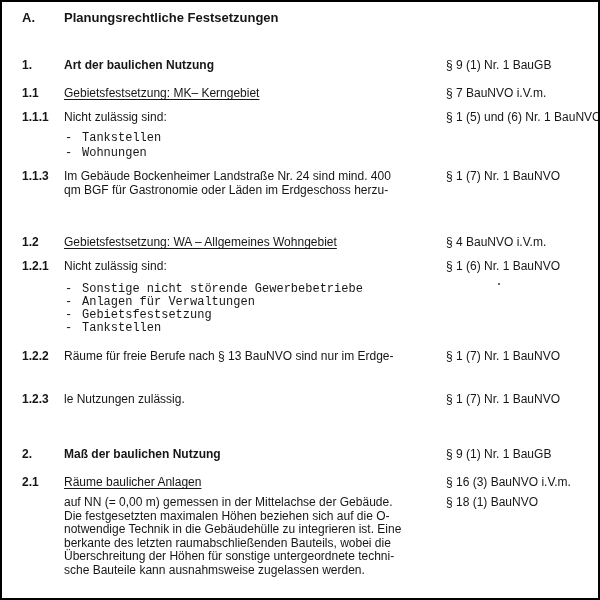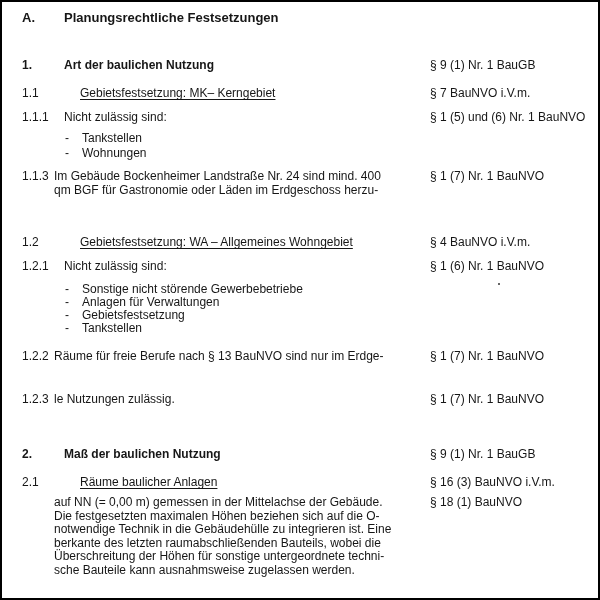--- a/index.html
+++ b/index.html
@@ -2,29 +2,29 @@
 <html><head>
 <meta charset="utf-8">
 <style>
   html,body{margin:0;padding:0;background:#fff;}
   .page{
     position:relative;width:596px;height:596px;
     border:2px solid #000;background:#fff;overflow:hidden;
     font-family:"Liberation Sans",sans-serif;font-size:12px;color:#161616;
   }
   .row{position:absolute;left:0;width:100%;line-height:13px;}
-  .num{position:absolute;left:20px;white-space:nowrap;}
+  .num{position:absolute;left:20px;white-space:nowrap;font-weight:bold;}
   .txt{position:absolute;left:62px;white-space:nowrap;}
-  .ref{position:absolute;left:428px;white-space:nowrap;}
-  .para{position:absolute;left:52px;line-height:13.5px;white-space:nowrap;}
+  .ref{position:absolute;left:444px;white-space:nowrap;}
+  .para{position:absolute;left:62px;line-height:13.5px;white-space:nowrap;}
   .para > div{white-space:nowrap;}
-  .list{position:absolute;left:63px;}
+  .list{position:absolute;left:63px;font-family:Liberation Mono, monospace;}
   .dash{display:inline-block;width:17px;}
   .bold{font-weight:bold;}
-  .u{text-decoration:underline;text-underline-offset:2px;margin-left:16px;}
+  .u{text-decoration:underline;text-underline-offset:2px;}
   .lg{font-size:13px;}
   .artifact{position:absolute;width:2px;height:2px;background:#333;border-radius:50%;}
 </style>
 </head>
 <body>
 
 <div class="page">
 
   <div class="row lg" style="top:9px">
     <span class="num bold">A.</span>

